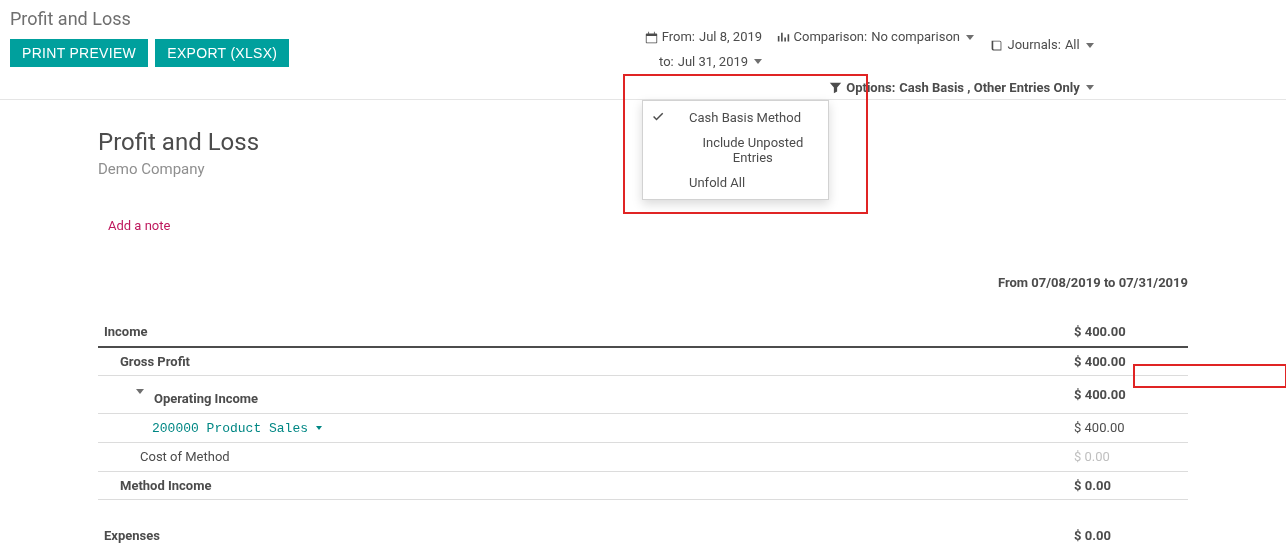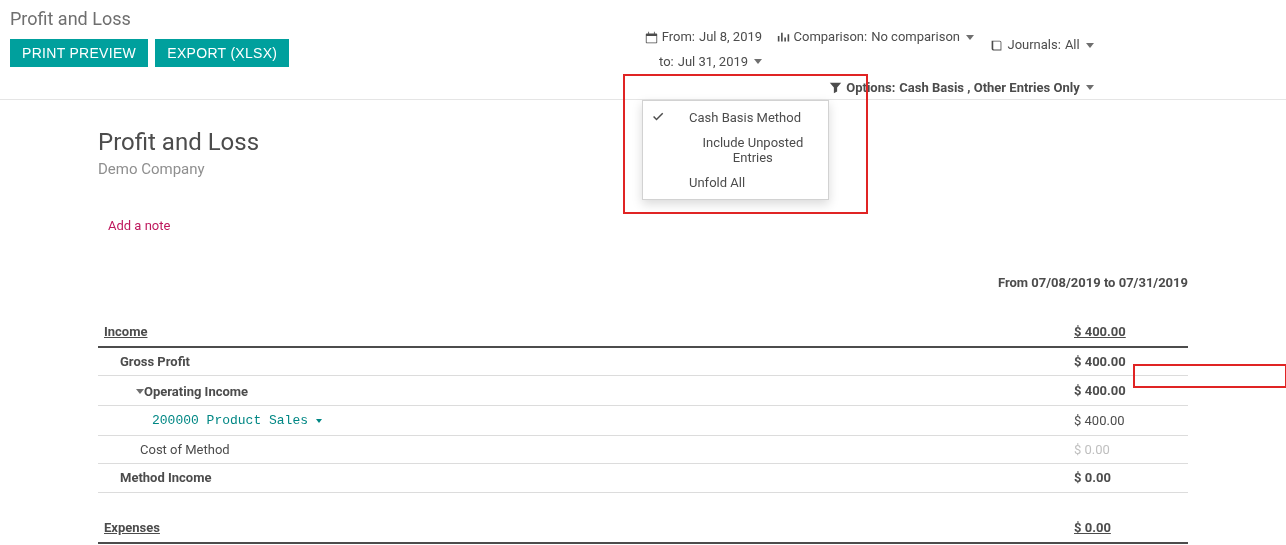--- a/index.html
+++ b/index.html
@@ -150,28 +150,28 @@
 
   table.report {
     width: 100%;
     border-collapse: collapse;
     font-size: 13px;
   }
   table.report td {
     padding: 4px 6px;
     line-height: 1.5;
   }
-  .thick-under td { border-bottom: 2px solid #4c4c4c; text-decoration: underline; }
+  .thick-under td { border-bottom: 2px solid #4c4c4c; }
   .thin-under td { border-bottom: 1px solid #dcdcdc; }
   .val { text-align: left; white-space: nowrap; width: 120px; }
   .muted { color: #bfbfbf; }
   .link { color: #008784; cursor: pointer; font-family: Liberation Mono, monospace; }
 
   .indent-1 { padding-left: 16px; }
-  .indent-2 { padding-left: 32px; display: inline-flex; align-items: center; }
+  .indent-2 { padding-left: 32px; display: inline-flex; align-items: flex-start; gap: 10px; }
   .indent-3 { padding-left: 48px; display: inline-flex; align-items: center; gap: 6px; }
 
   .tri {
     display: inline-block;
     width: 0; height: 0;
     border-left: 4px solid transparent;
     border-right: 4px solid transparent;
     border-top: 5px solid #6f6f6f;
   }
   .tri-sm {

